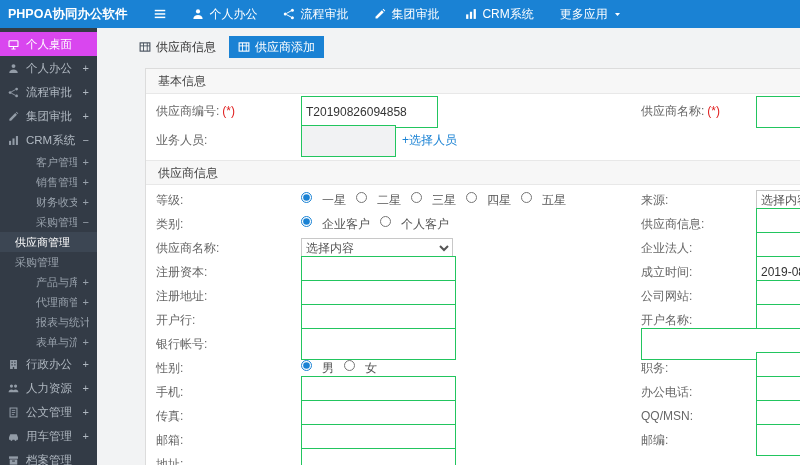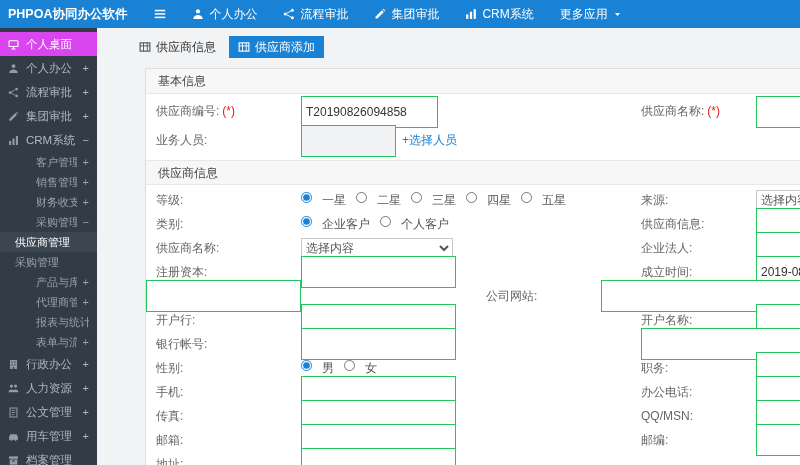--- a/index.html
+++ b/index.html
@@ -375,20 +375,21 @@
                 <div class="c-label"><span>注册资本:</span></div>
                 <div class="c-field">
                   <input type="text" class="inp" value="" style="">
                 </div>
                 <div class="c-label2"><span>成立时间:</span></div>
                 <div class="c-field2">
                   <input type="text" class="inp" value="2019-08-26" style="">
                 </div>
               </div>
               <div class="frow">
+                <div class="c-label"><span>注册地址:</span></div>
                 <div class="c-field">
                   <input type="text" class="inp" value="" style="">
                 </div>
                 <div class="c-label2"><span>公司网站:</span></div>
                 <div class="c-field2">
                   <input type="text" class="inp" value="" style="">
                 </div>
               </div>
               <div class="frow">
                 <div class="c-label"><span>开户行:</span></div>

